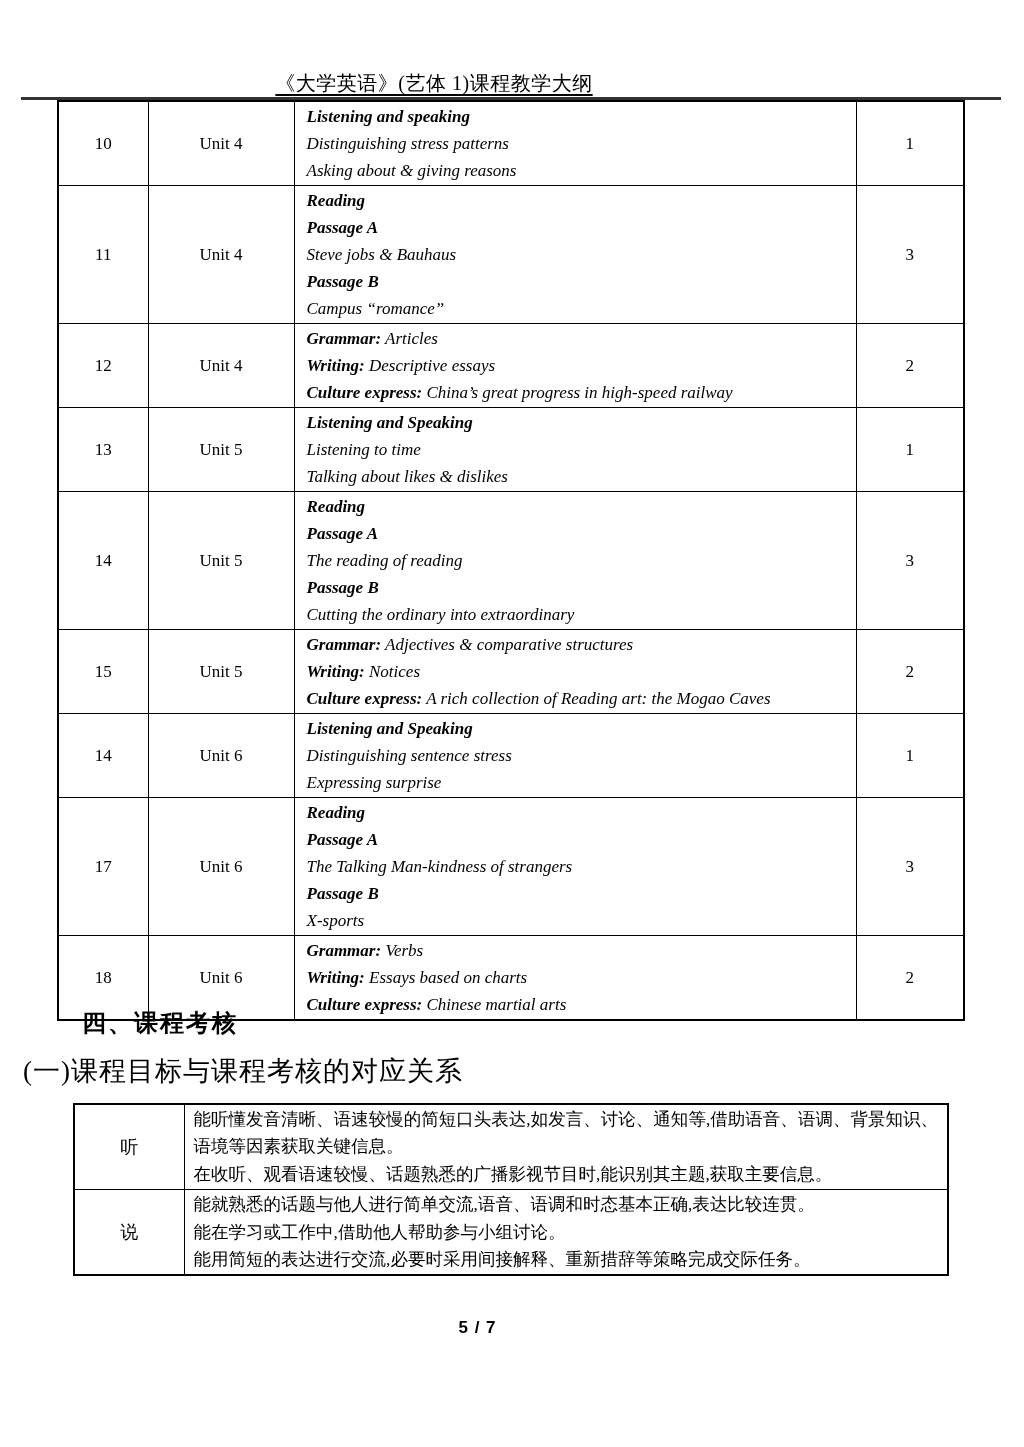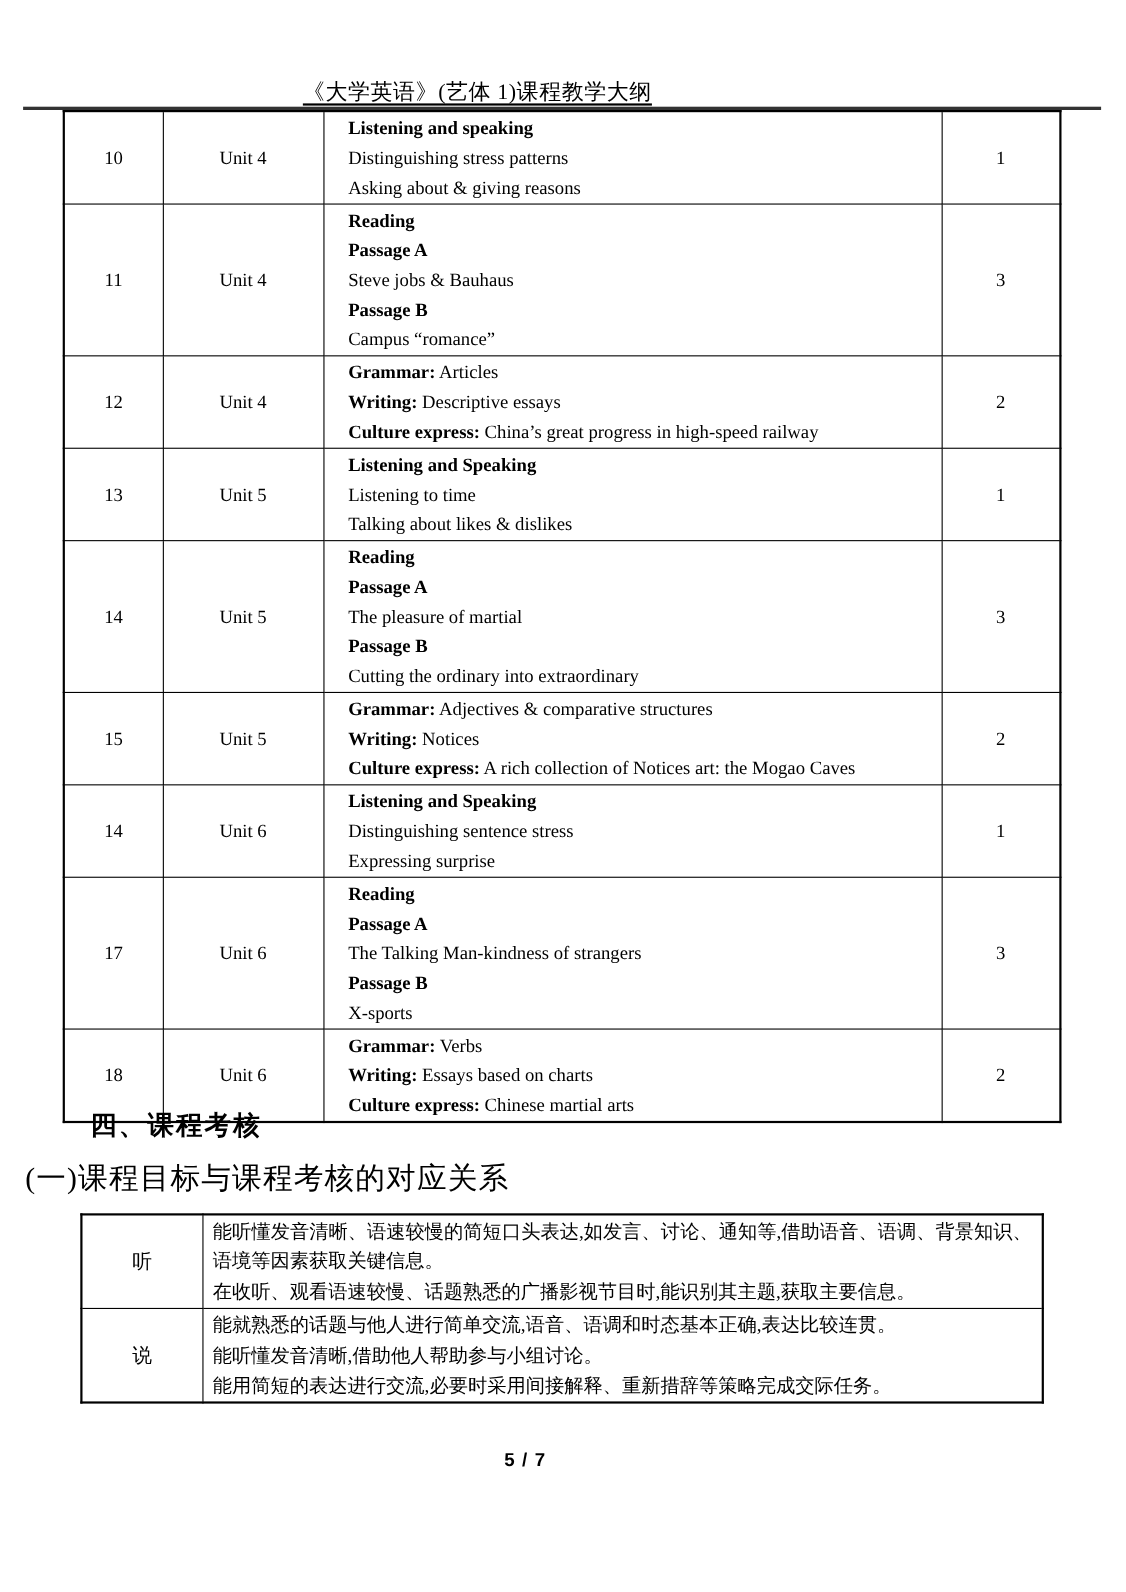--- a/index.html
+++ b/index.html
@@ -16,21 +16,21 @@
   .header-rule{
     position:absolute;top:97px;left:21px;width:980px;height:3px;background:#333;
   }
   table{border-collapse:collapse;table-layout:fixed;}
   
   .schedule{position:absolute;top:100px;left:57px;width:906px;border:2px solid #000;}
   .schedule td{border:1.6px solid #000;vertical-align:middle;}
   .schedule td.week,.schedule td.unit,.schedule td.hours{
     text-align:center;font-size:17px;
   }
-  .schedule td.content{padding:1px 22px;}
+  .schedule td.content{padding:1px 12px;font-style:italic;}
   .schedule .line{line-height:27px;font-size:17px;}
   .schedule b{font-weight:bold;}
   
   .sec-heading{
     position:absolute;top:1007px;left:82px;
     font-family:Liberation Sans, sans-serif;
     font-weight:bold;font-size:24px;letter-spacing:2px;
   }
   .sub-heading{
     position:absolute;top:1053px;left:23px;
@@ -111,33 +111,33 @@
           <div class="line"><span>Talking about likes &amp; dislikes</span></div>
         </td>
         <td class="hours">1</td>
       </tr>
       <tr>
         <td class="week">14</td>
         <td class="unit">Unit 5</td>
         <td class="content">
           <div class="line"><b>Reading</b></div>
           <div class="line"><b>Passage A</b></div>
-          <div class="line"><span>The pleasure of martial</span></div>
+          <div class="line"><span>The reading of reading</span></div>
           <div class="line"><b>Passage B</b></div>
           <div class="line"><span>Cutting the ordinary into extraordinary</span></div>
         </td>
         <td class="hours">3</td>
       </tr>
       <tr>
         <td class="week">15</td>
         <td class="unit">Unit 5</td>
         <td class="content">
           <div class="line"><b>Grammar:</b><span> Adjectives &amp; comparative structures</span></div>
           <div class="line"><b>Writing:</b><span> Notices</span></div>
-          <div class="line"><b>Culture express:</b><span> A rich collection of Notices art: the Mogao Caves</span></div>
+          <div class="line"><b>Culture express:</b><span> A rich collection of Reading art: the Mogao Caves</span></div>
         </td>
         <td class="hours">2</td>
       </tr>
       <tr>
         <td class="week">14</td>
         <td class="unit">Unit 6</td>
         <td class="content">
           <div class="line"><b>Listening and Speaking</b></div>
           <div class="line"><span>Distinguishing sentence stress</span></div>
           <div class="line"><span>Expressing surprise</span></div>
@@ -182,20 +182,20 @@
         <td class="skill">听</td>
         <td class="goals">
           <div class="goal-line">能听懂发音清晰、语速较慢的简短口头表达,如发言、讨论、通知等,借助语音、语调、背景知识、语境等因素获取关键信息。</div>
           <div class="goal-line">在收听、观看语速较慢、话题熟悉的广播影视节目时,能识别其主题,获取主要信息。</div>
         </td>
       </tr>
       <tr>
         <td class="skill">说</td>
         <td class="goals">
           <div class="goal-line">能就熟悉的话题与他人进行简单交流,语音、语调和时态基本正确,表达比较连贯。</div>
-          <div class="goal-line">能听懂发音清晰,借助他人帮助参与小组讨论。</div>
+          <div class="goal-line">能在学习或工作中,借助他人帮助参与小组讨论。</div>
           <div class="goal-line">能用简短的表达进行交流,必要时采用间接解释、重新措辞等策略完成交际任务。</div>
         </td>
       </tr>
     </tbody>
 </table>
 
 <div class="page-number">5 / 7</div>
 
 </body></html>

